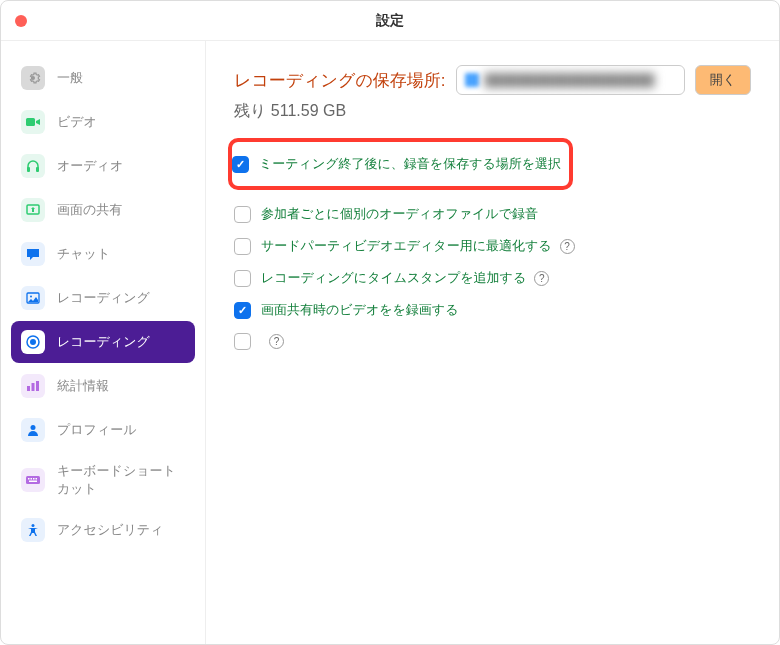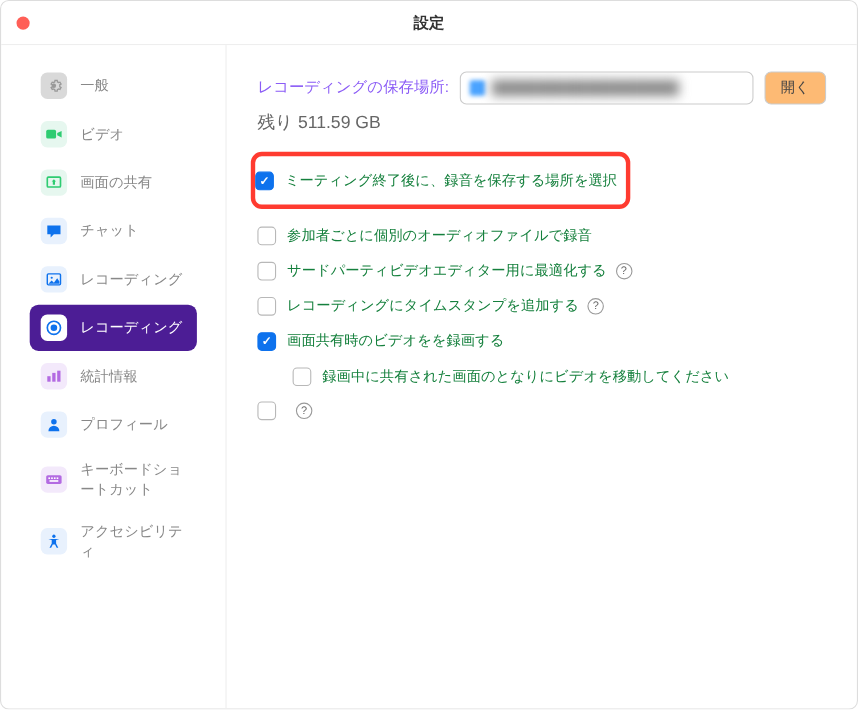--- a/index.html
+++ b/index.html
@@ -49,21 +49,21 @@
       font-weight: 600;
       color: #333;
     }
     .body {
       flex: 1;
       display: flex;
     }
     .sidebar {
       width: 205px;
       border-right: 1px solid #eee;
-      padding: 16px 26px;
+      padding: 16px 10px;
     }
     .sidebar-item {
       display: flex;
       align-items: center;
       padding: 9px 10px;
       border-radius: 8px;
       cursor: pointer;
       margin-bottom: 2px;
     }
     .sidebar-item.active {
@@ -90,22 +90,22 @@
       flex: 1;
       padding: 24px 28px;
     }
     .location-row {
       display: flex;
       align-items: center;
       gap: 10px;
       margin-bottom: 6px;
     }
     .location-label {
-      font-size: 14px;
-      color: #8b5cf6;
+      font-size: 17px;
+      color: #c2410c;
     }
     .location-input {
       flex: 1;
       height: 30px;
       border: 1px solid #ccc;
       border-radius: 6px;
       padding: 0 8px;
       display: flex;
       align-items: center;
       position: relative;
@@ -217,20 +217,30 @@
     <span class="sidebar-label">一般</span>
   </div>
         <div class="sidebar-item">
     <div class="sidebar-icon" style="background:#e6f7ef">
             <svg width="16" height="16" viewBox="0 0 16 16" fill="#2ecc71">
               <rect x="1" y="4" width="9" height="8" rx="1.5"></rect>
               <path d="M11 7l4-2v6l-4-2z"></path>
             </svg>
           </div>
     <span class="sidebar-label">ビデオ</span>
+  </div>
+        <div class="sidebar-item">
+    <div class="sidebar-icon" style="background:#e6f7ef">
+            <svg width="16" height="16" viewBox="0 0 16 16" fill="#2ecc71">
+              <path d="M3 10V8a5 5 0 0110 0v2" fill="none" stroke="#2ecc71" stroke-width="1.5"></path>
+              <rect x="2" y="9" width="3" height="5" rx="1"></rect>
+              <rect x="11" y="9" width="3" height="5" rx="1"></rect>
+            </svg>
+          </div>
+    <span class="sidebar-label">オーディオ</span>
   </div>
         <div class="sidebar-item">
     <div class="sidebar-icon" style="background:#e6f7ef">
             <svg width="16" height="16" viewBox="0 0 16 16" fill="#2ecc71">
               <rect x="2" y="3" width="12" height="9" rx="1" fill="none" stroke="#2ecc71" stroke-width="1.5"></rect>
               <path d="M8 5l2 2H9v3H7V7H6z"></path>
             </svg>
           </div>
     <span class="sidebar-label">画面の共有</span>
   </div>
@@ -330,23 +340,19 @@
   </div><div class="checkbox-row">
     <div class="checkbox "></div>
     <span class="checkbox-label">レコーディングにタイムスタンプを追加する</span>
     <span class="help-icon">?</span>
   </div><div class="checkbox-row">
     <div class="checkbox checked">
               <span class="checkmark">✓</span>
             </div>
     <span class="checkbox-label">画面共有時のビデオをを録画する</span>
 
-  </div><div class="checkbox-row indented">
-    <div class="checkbox "></div>
-    <span class="checkbox-label">録画中に共有された画面のとなりにビデオを移動してください</span>
-
   </div><div class="checkbox-row">
     <div class="checkbox "></div>
     <span class="help-icon">?</span>
   </div></div>
     </div>
   </div>
 </div>
 
 </body></html>

